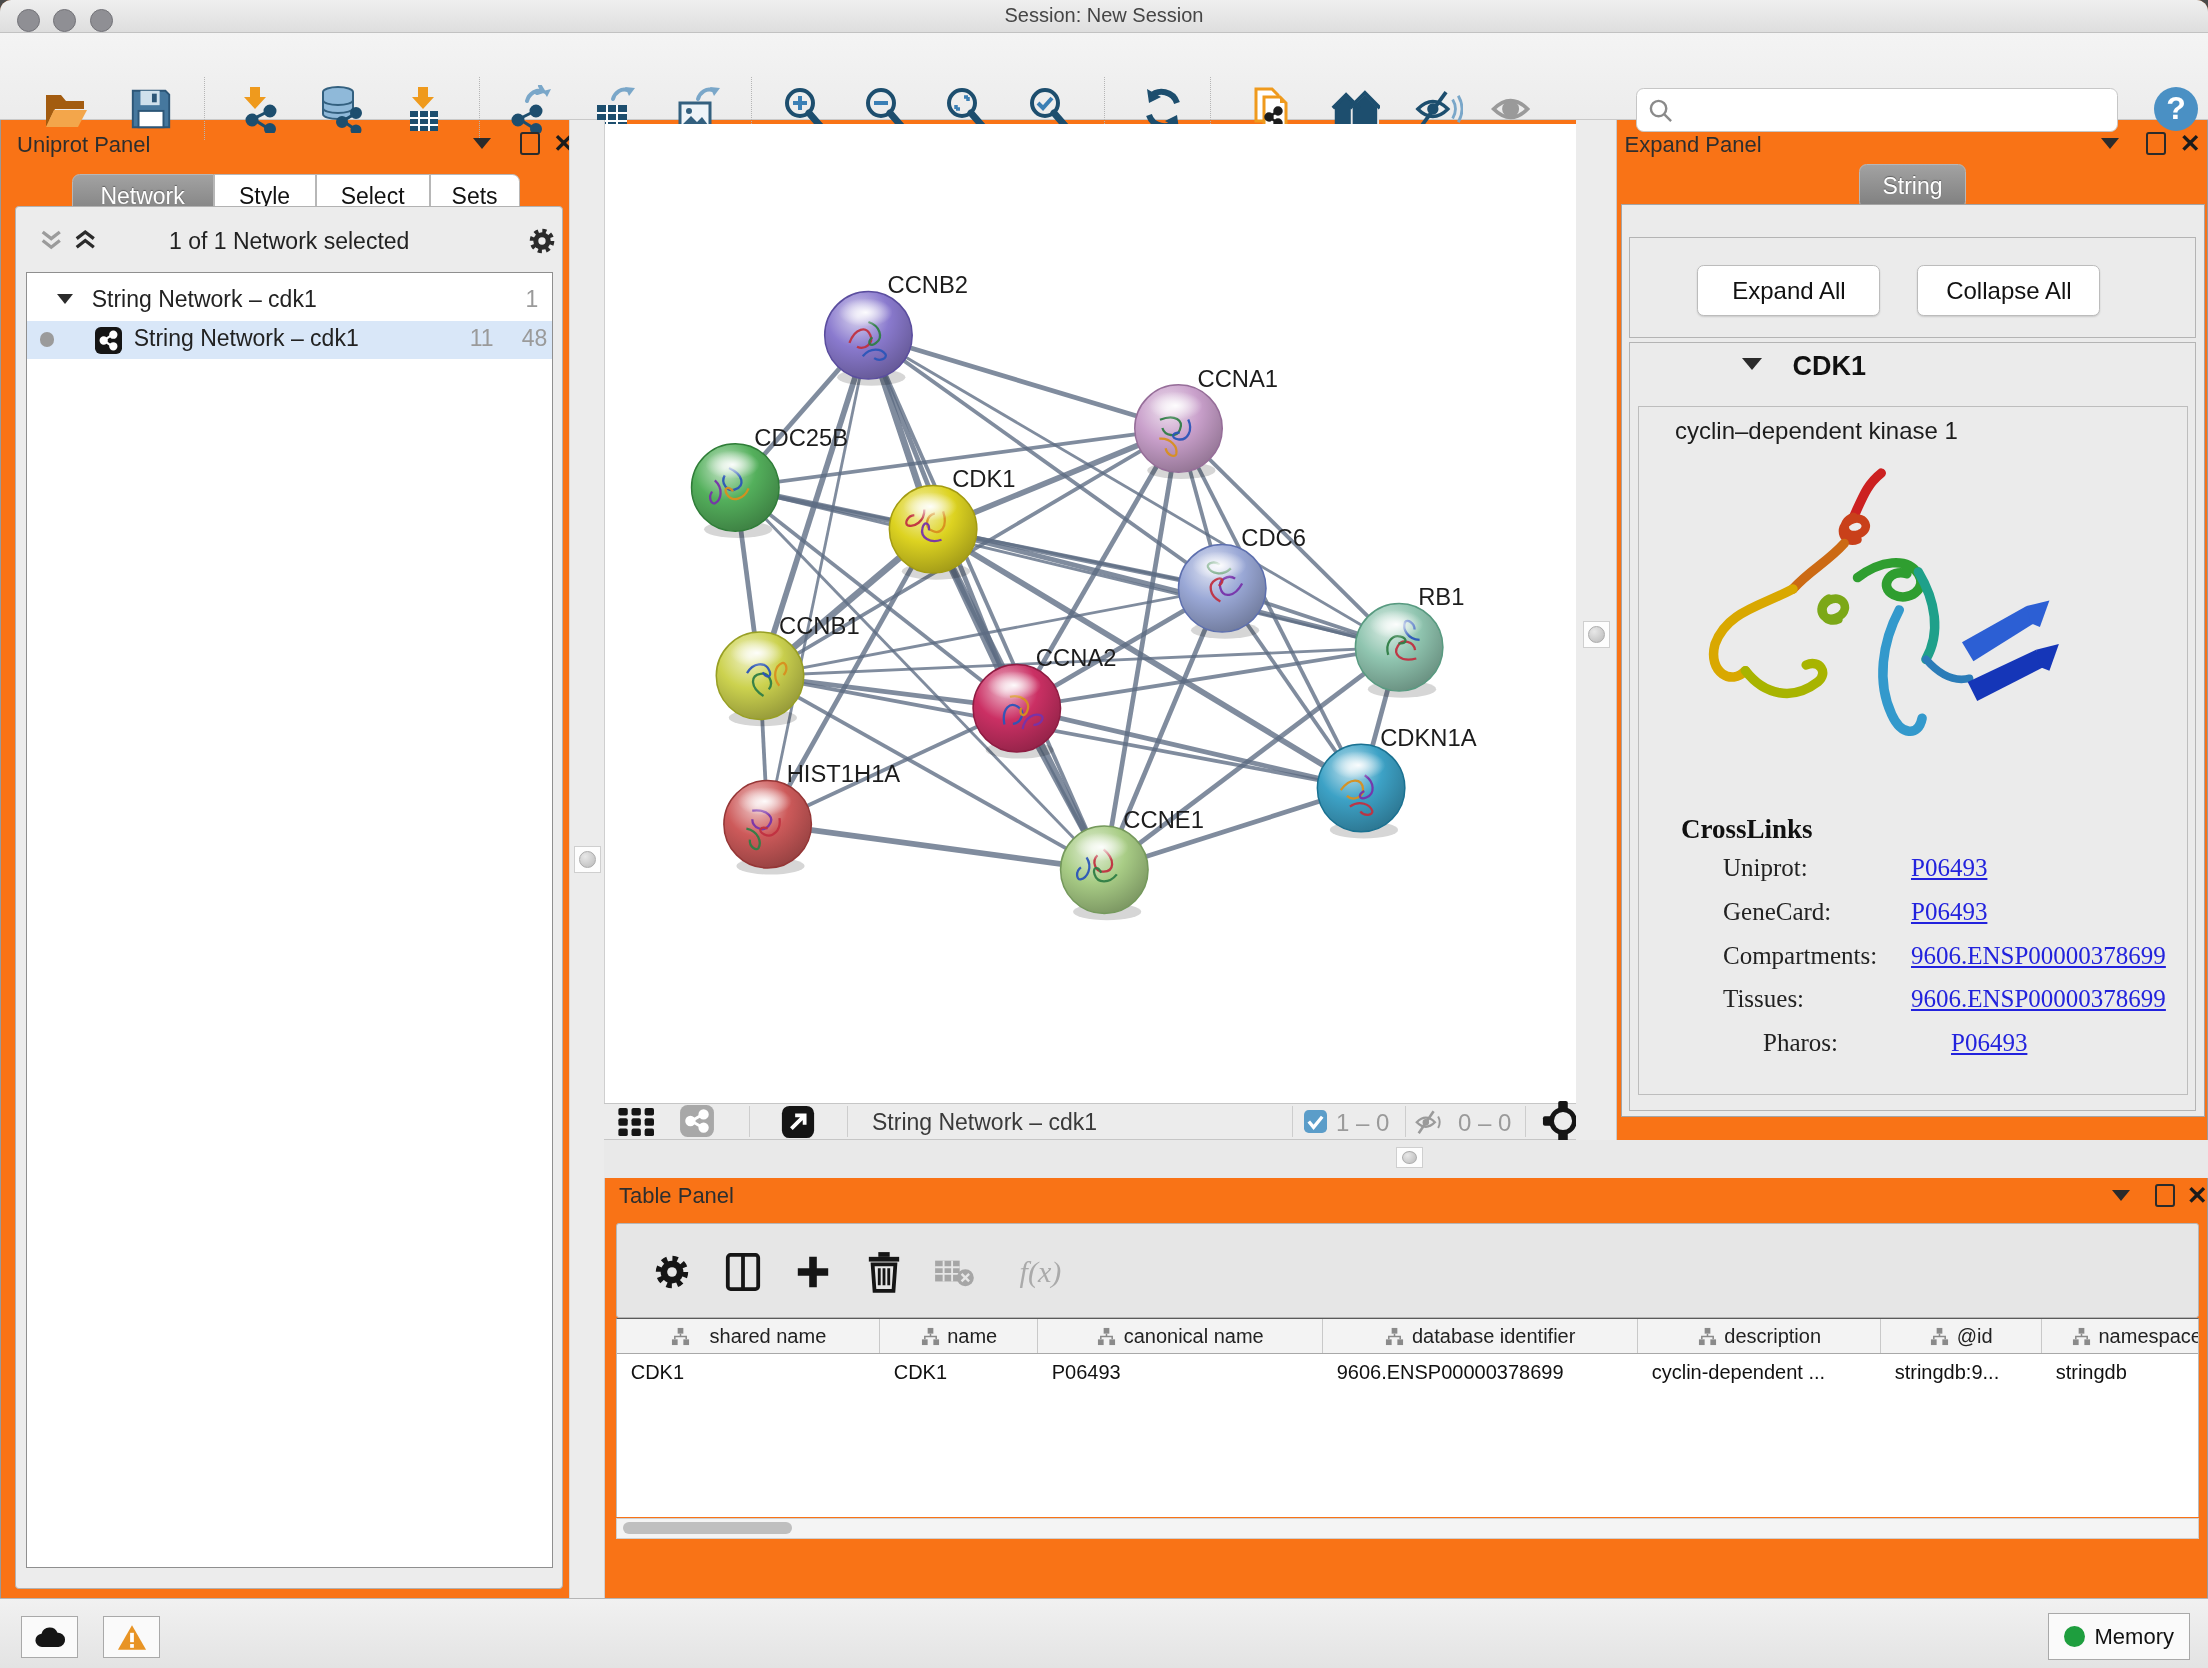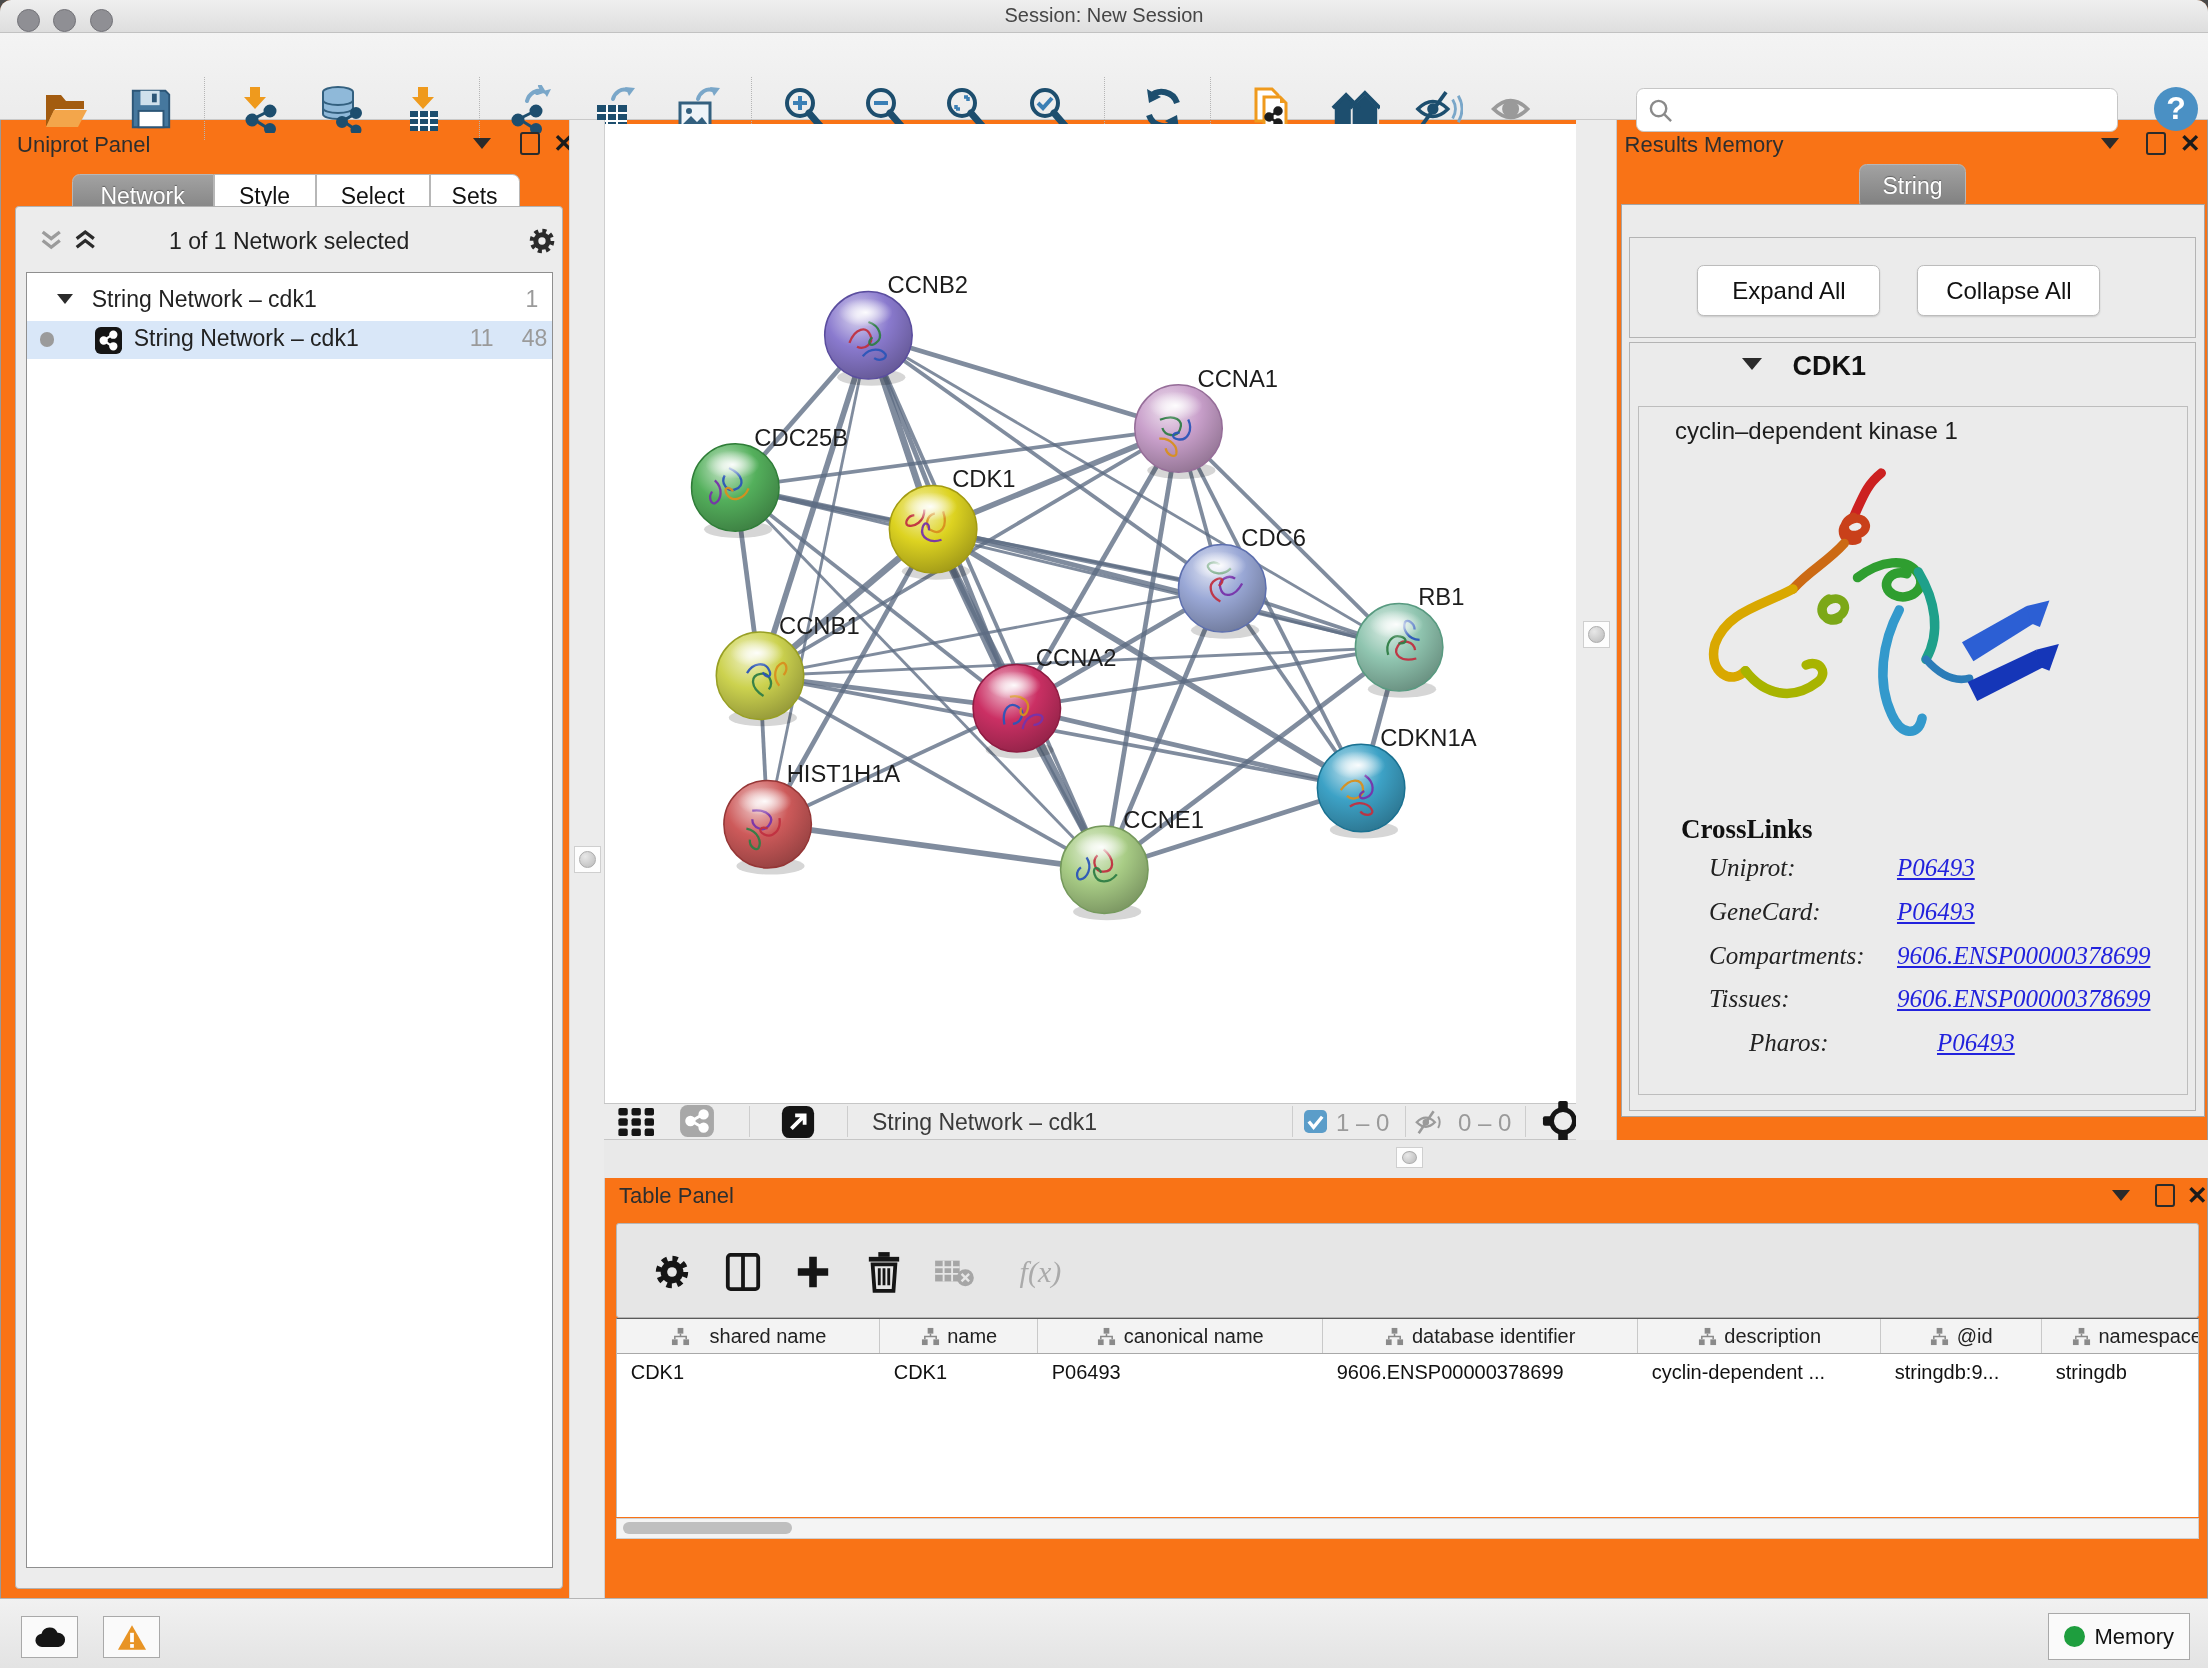--- a/index.html
+++ b/index.html
@@ -75,22 +75,22 @@
     display:flex;align-items:center;justify-content:center;
     box-shadow:0 1px 1.9px rgba(0,0,0,.15);}
   #rp-gene-row{position:absolute;left:0;top:0;width:100%;height:48px;}
   #rp-gene{position:absolute;left:162px;top:7.6px;font-size:27px;font-weight:bold;color:#111;}
   #rp-inner{position:absolute;left:7.6px;top:63px;width:548px;height:687px;
     background:#ebebeb;border:1px solid #bdbdbd;}
   #rp-desc{position:absolute;left:36px;top:9.5px;font-size:24px;color:#1c1c1c;}
   .xl-title{position:absolute;left:42px;top:407px;
     font-family:"Liberation Serif","DejaVu Serif",serif;font-weight:bold;
     font-size:27px;color:#111;}
-  .xl-row{position:absolute;left:70px;width:466px;height:44px;
-    font-family:"Liberation Serif","DejaVu Serif",serif;font-size:25px;color:#222;font-style:italic;}
+  .xl-row{position:absolute;left:84px;width:466px;height:44px;
+    font-family:"Liberation Serif","DejaVu Serif",serif;font-size:25px;color:#222;}
   .xl-link{position:absolute;left:188px;top:0;color:#2222dd;text-decoration:underline;}
   
   #table-panel{position:absolute;left:604px;top:1179px;width:1605px;height:418px;}
   #tp-toolbar{position:absolute;left:12.4px;top:44px;width:1581px;height:93px;
     background:#e6e6e6;border:1px solid #b6b6b6;border-radius:2.9px;}
   .tp-icon{position:absolute;top:23px;width:49px;height:49px;display:flex;
     align-items:center;justify-content:center;}
   #fx-label{font-family:"Liberation Serif","DejaVu Serif",serif;font-style:italic;
     font-size:30px;color:#aaa;}
   #tp-grid{position:absolute;left:12.4px;top:139px;width:1581px;height:198px;
@@ -695,21 +695,21 @@
       <rect x="33" y="17" width="10" height="10" rx="2" fill="#151515"></rect>
     </svg>
   </div>
 
   <div style="position:absolute;left:1576px;top:120px;width:40px;height:1026px;background:#ececec;border-right:1.9px solid #c9c9c9"></div>
   <div class="grip" style="left:1583px;top:621px">
       <i></i>
     </div>
 
   <div id="results-panel">
-    <div style="position:absolute;left:7.6px;top:7.6px" class="pane-title">Results Memory</div>
+    <div style="position:absolute;left:7.6px;top:7.6px" class="pane-title">Expand Panel</div>
     <div class="pane-ctl" style="left:479px;top:5.7px">
         <span class="tri-down"></span>
       </div>
     <div class="pane-ctl" style="left:525px;top:5.7px">
         <span class="float-box"></span>
       </div>
     <div class="pane-ctl" style="left:559px;top:5.7px">
         <span class="close-x">✕</span>
       </div>
 

